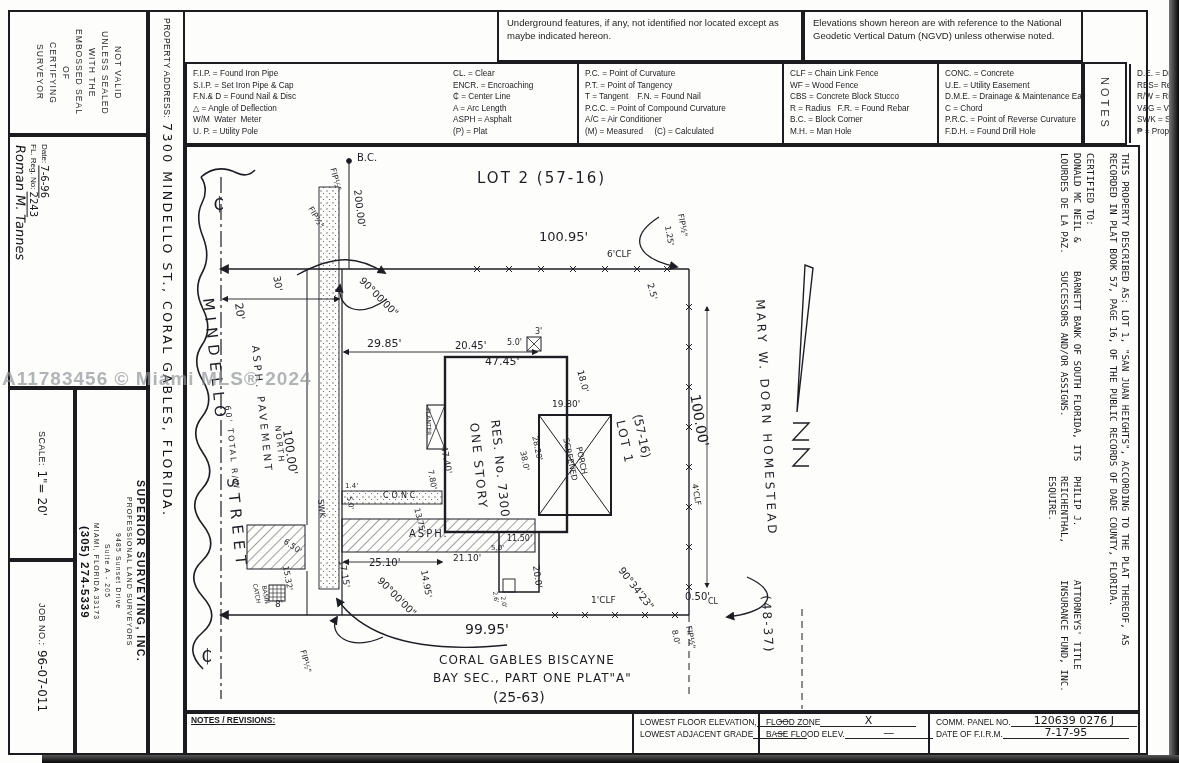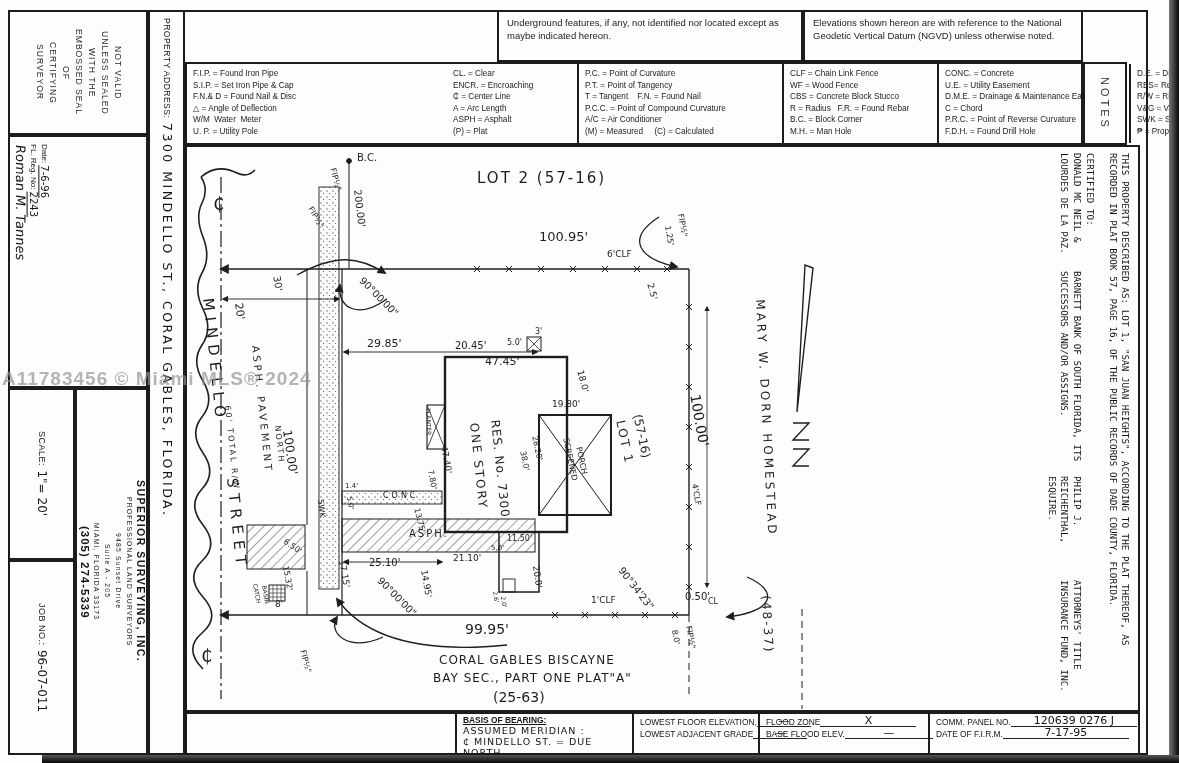--- a/index.html
+++ b/index.html
@@ -361,24 +361,22 @@
       <div id="certified-list" style="display:flex;">
           <div>DONALD MC NEIL &amp; LOURDES DE LA PAZ.</div>
           <div>BARNETT BANK OF SOUTH FLORIDA, ITS SUCCESSORS AND/OR ASSIGNS.</div>
           <div>PHILIP J. REICHENTHAL, ESQUIRE.</div>
           <div>ATTORNEYS' TITLE INSURANCE FUND, INC.</div>
         </div>
     </div>
   </div>
 
   <div class="box" style="left:185px;top:712px;width:955px;height:43px;"></div>
-  <div class="fcell" style="left:455px;top:712px;width:177px;height:43px;">
-    <span class="u" style="font-weight:bold;">BASIS OF BEARING:</span>
-    <div class="hand-sm">ASSUMED  MERIDIAN :</div>
-    <div class="hand-sm" style="border-bottom:1px solid #222;display:inline-block;">₵ MINDELLO ST. = DUE NORTH</div>
+  <div class="fcell" style="left:185px;top:712px;width:270px;height:43px;border-left:none;">
+    <span class="u" style="font-weight:bold;">NOTES / REVISIONS:</span>
   </div>
   <div class="fcell" style="left:632px;top:712px;width:126px;height:43px;">
     <div class="frow">
         <span class="flbl">LOWEST FLOOR ELEVATION,</span>
         <span class="fval">—</span>
       </div>
     <div class="frow">
         <span class="flbl">LOWEST ADJACENT GRADE</span>
         <span class="fval">—</span>
       </div>

